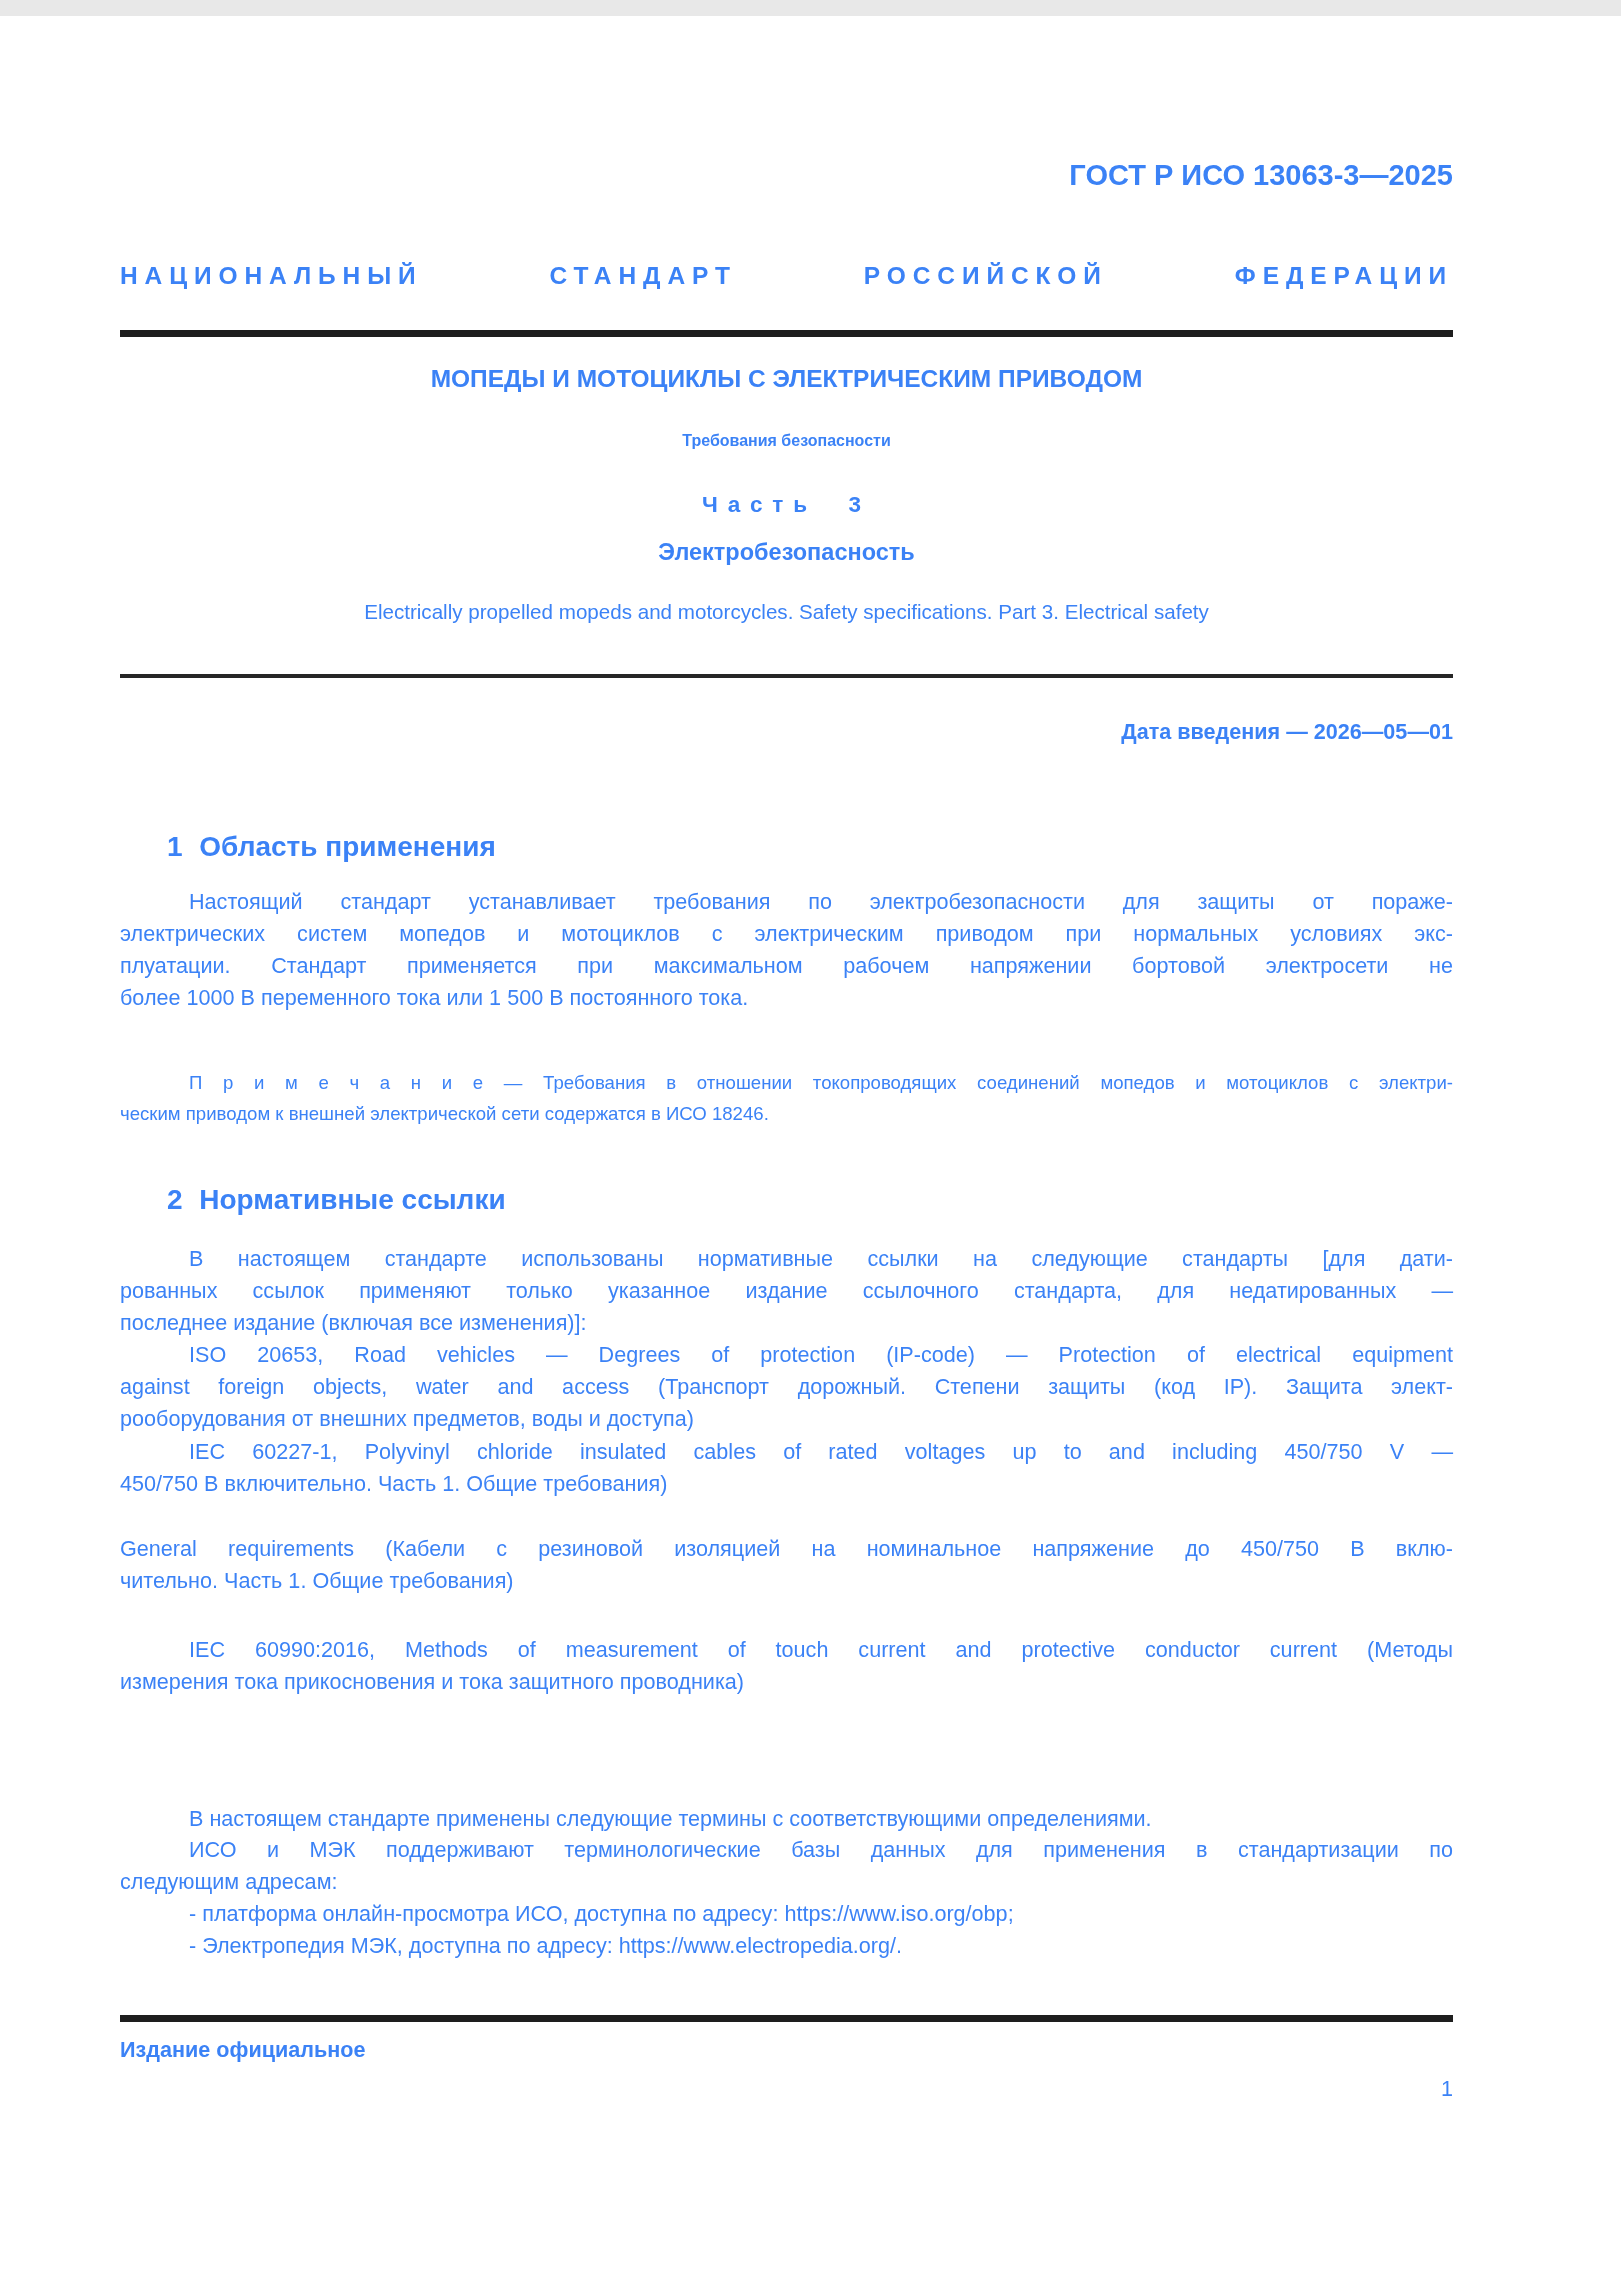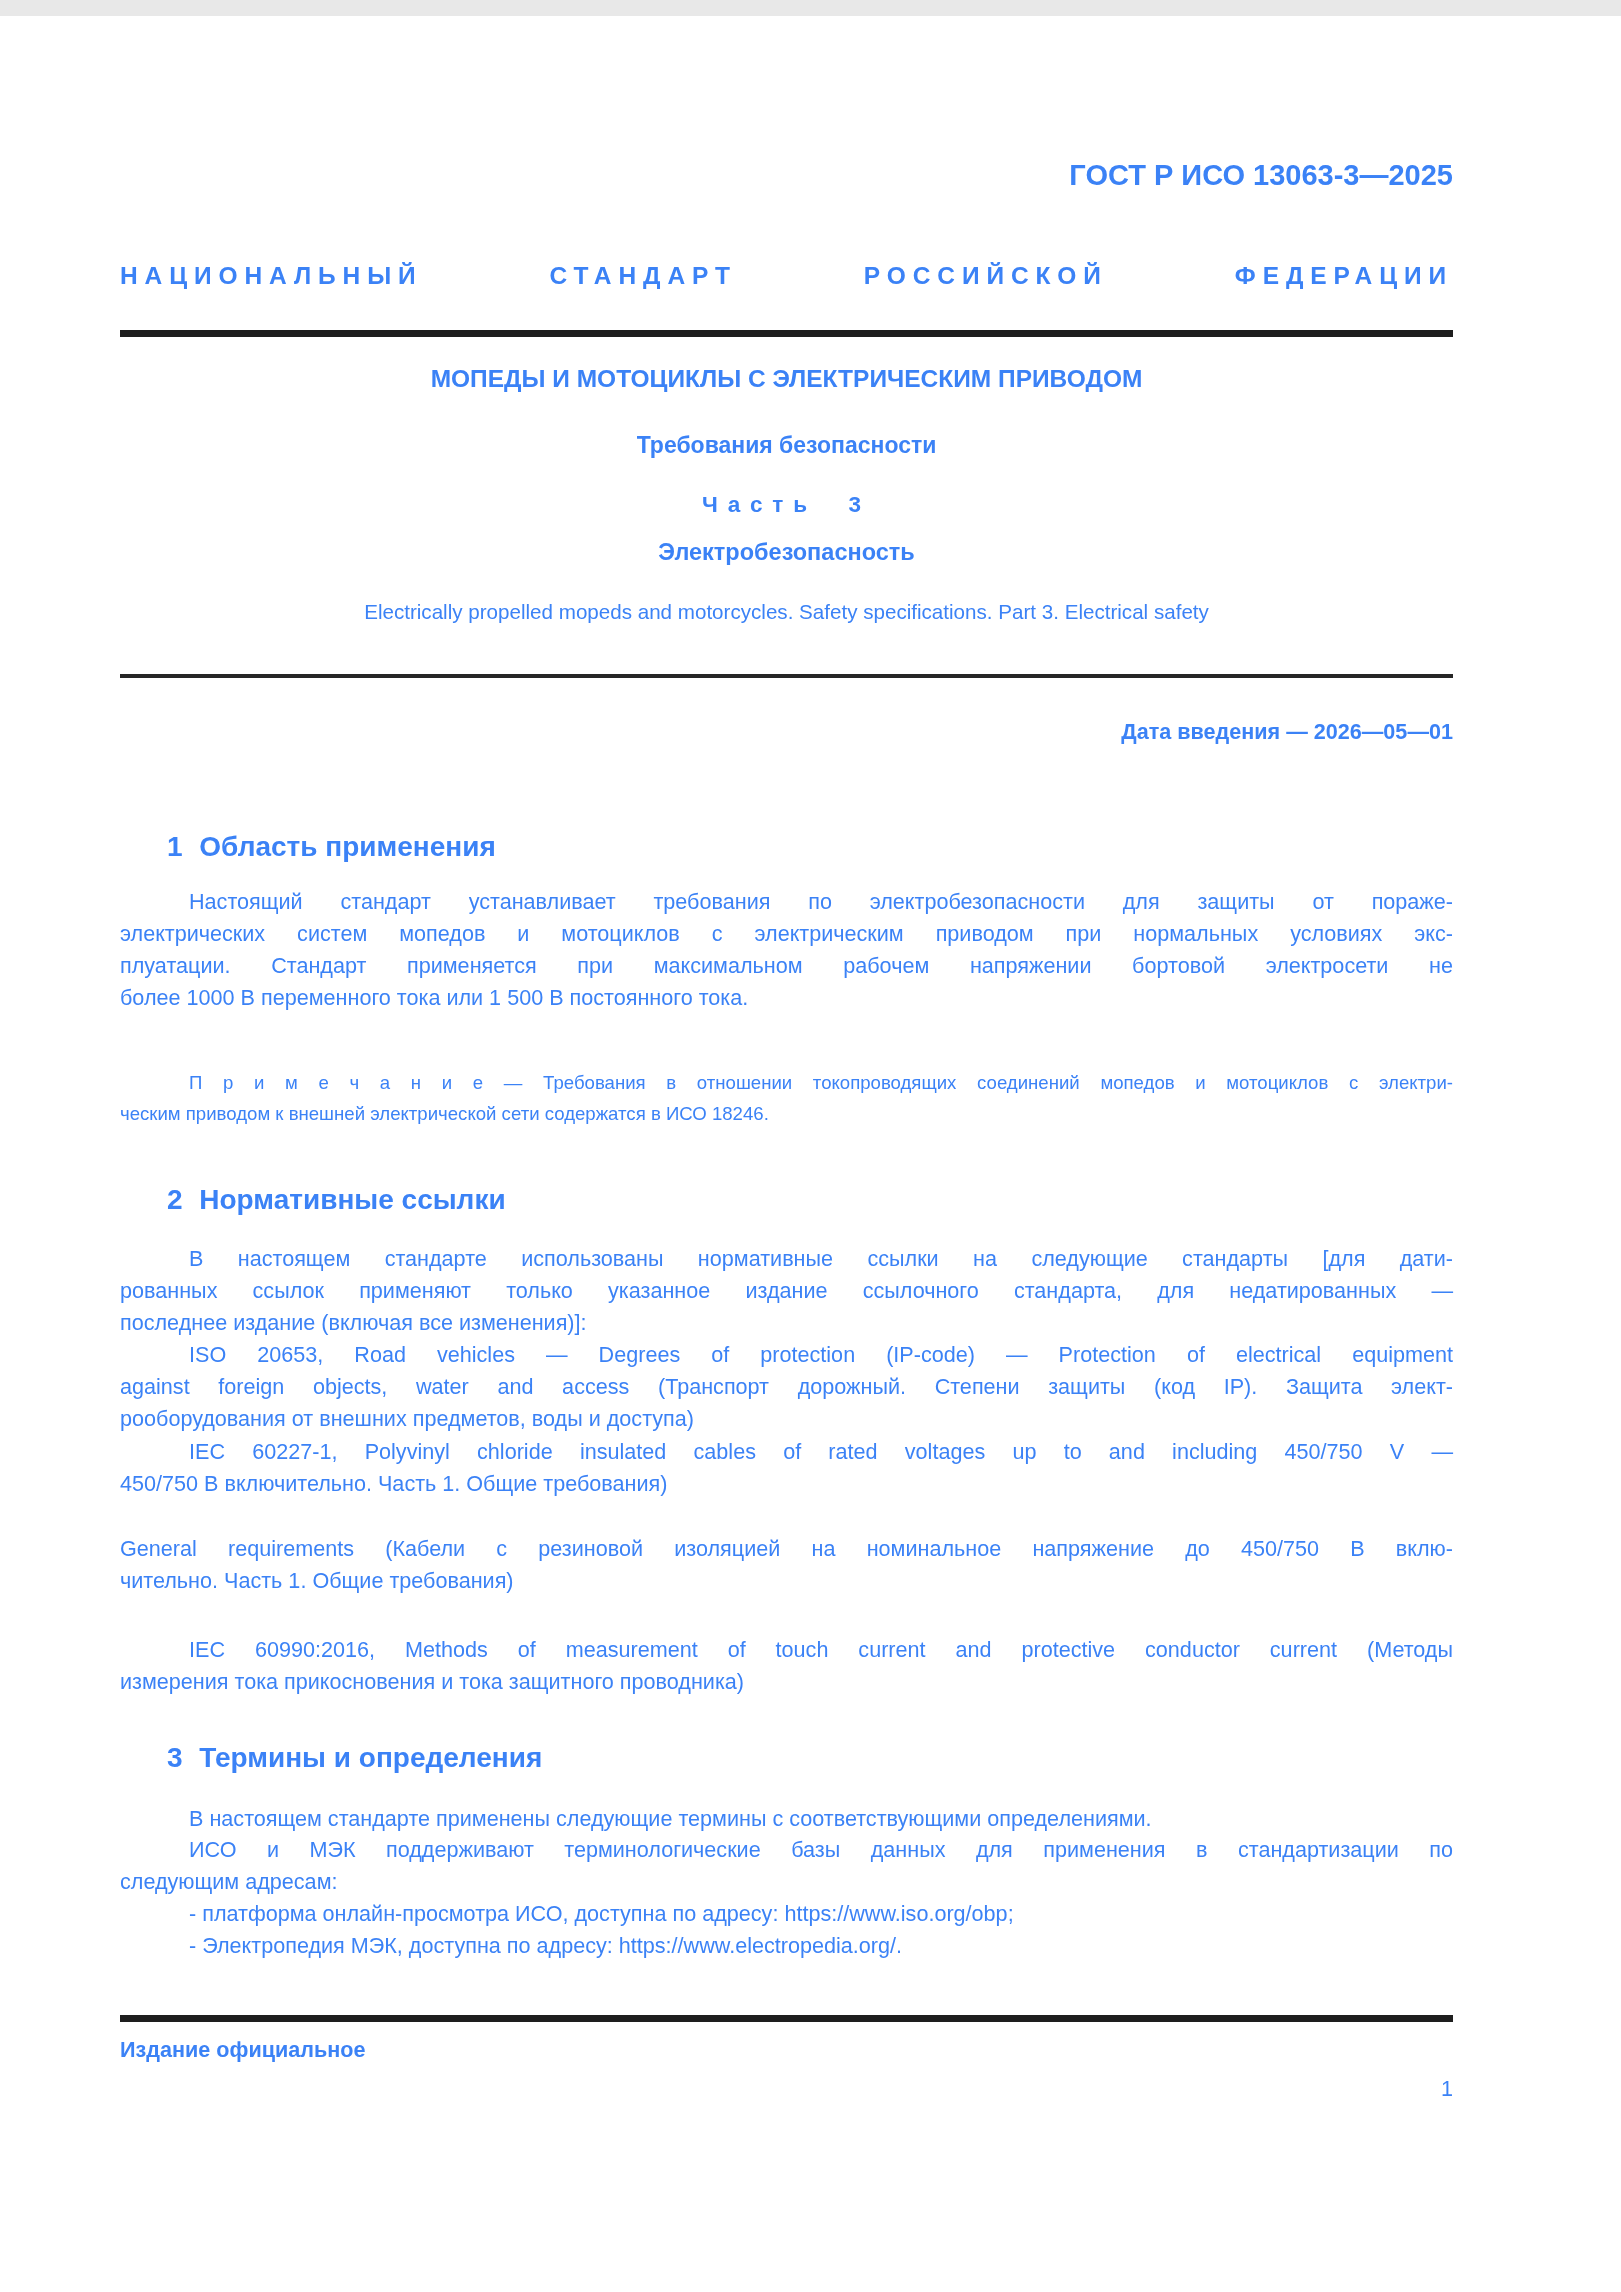--- a/index.html
+++ b/index.html
@@ -31,21 +31,21 @@
     text-align: justify;
     text-align-last: justify;
     white-space: nowrap;
   }
   .bar  { background: #1e1e1e; }
   .bar-top    { top: 314px; height: 6.9px; }
   .rule-title { top: 658px; height: 3.9px; background: #262626; }
   .bar-footer { top: 1999px; height: 6.9px; }
 
   .title-ru    { top: 349px; text-align: center; font-weight: bold; font-size: 24.5px; }
-  .subtitle-ru { top: 416px; text-align: center; font-weight: bold; font-size: 23px; }
+  .subtitle-ru { top: 416px; text-align: center; font-weight: bold; font-size: 16px; }
   .part-label  { top: 476px; text-align: center; font-weight: bold; font-size: 22.5px;
                  letter-spacing: 9.8px; word-spacing: 15.7px; }
   .part-title  { top: 523px; text-align: center; font-weight: bold; font-size: 23.5px; }
   .title-en    { top: 584px; text-align: center; font-size: 20.6px; }
 
   .effective-date { top: 703px; text-align: right; font-weight: bold; font-size: 21.6px; }
 
   .sec-heading { font-weight: bold; font-size: 28px; line-height: 33px; padding-left: 47px; }
   .sec-heading .num { margin-right: 16.7px; }
   .h-1 { top: 814px; }
@@ -134,23 +134,20 @@
   <div class="abs body-text ref-3">
       <div class="tline just">General requirements (Кабели с резиновой изоляцией на номинальное напряжение до 450/750 В вклю-</div>
       <div class="tline">чительно. Часть 1. Общие требования)</div>
     </div>
 
   <div class="abs body-text ref-4">
       <div class="tline ind just">IEC 60990:2016, Methods of measurement of touch current and protective conductor current (Методы</div>
       <div class="tline">измерения тока прикосновения и тока защитного проводника)</div>
     </div>
 
-  <div class="abs sec-heading h-3">
-    <span class="num">3</span><span>Термины и определения</span>
-  </div>
 
   <div class="abs body-text p-terms-1">
       <div class="tline ind">В настоящем стандарте применены следующие термины с соответствующими определениями.</div>
     </div>
 
   <div class="abs body-text p-terms-2">
       <div class="tline ind just">ИСО и МЭК поддерживают терминологические базы данных для применения в стандартизации по</div>
       <div class="tline">следующим адресам:</div>
     </div>
 

